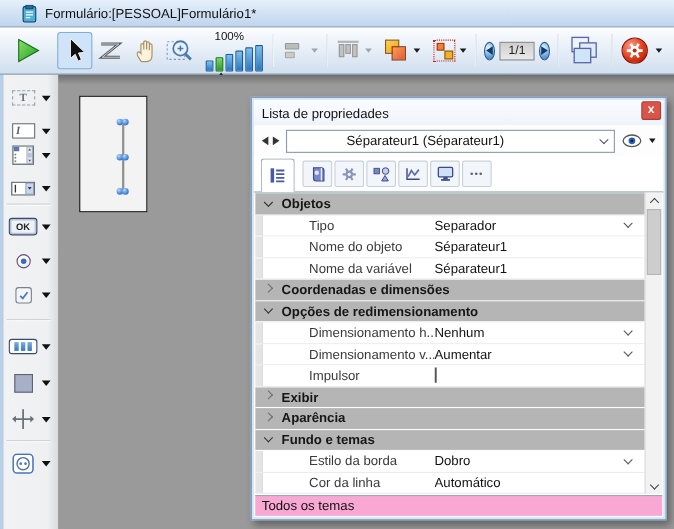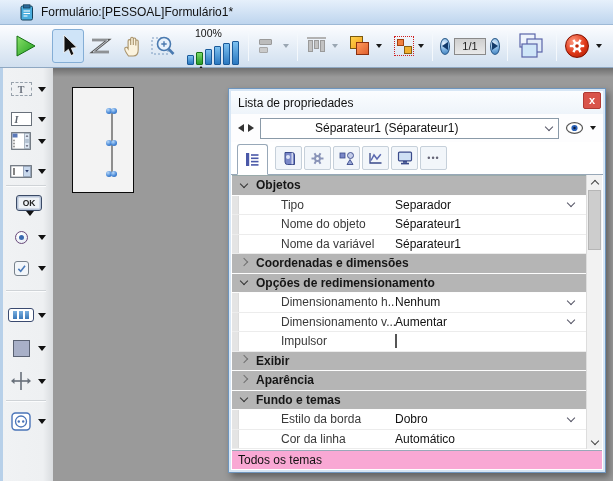--- a/index.html
+++ b/index.html
@@ -315,21 +315,21 @@
           <svg width="22" height="13" viewBox="0 0 22 13">
      <rect x="0.7" y="0.7" width="20.6" height="11.6" fill="#fff" stroke="#68707a" stroke-width="1.2"></rect>
      <line x1="4" y1="3" x2="4" y2="10" stroke="#333" stroke-width="1.2"></line>
      <rect x="13.5" y="1.5" width="7" height="10" fill="#c8d8ec" stroke="#8a9ab0" stroke-width="0.8"></rect>
      <path d="M15.2 5 L17 7.5 L18.8 5 Z" fill="#2a3a6a"></path>
           </svg>
         </span>
         <span class="sb-dd"></span>
       </div>
       <div class="sb-sep" style="top:117px;"></div>
-      <div class="tool-row" style="top:127px;flex-direction:column;">
+      <div class="tool-row" style="top:127px;">
         <span class="tool-ic">
           <span class="sb-ok">OK</span>
         </span>
         <span class="sb-dd"></span>
       </div>
       <div class="tool-row" style="top:158px;">
         <span class="tool-ic">
           <span class="sb-radio"></span>
         </span>
         <span class="sb-dd"></span>

